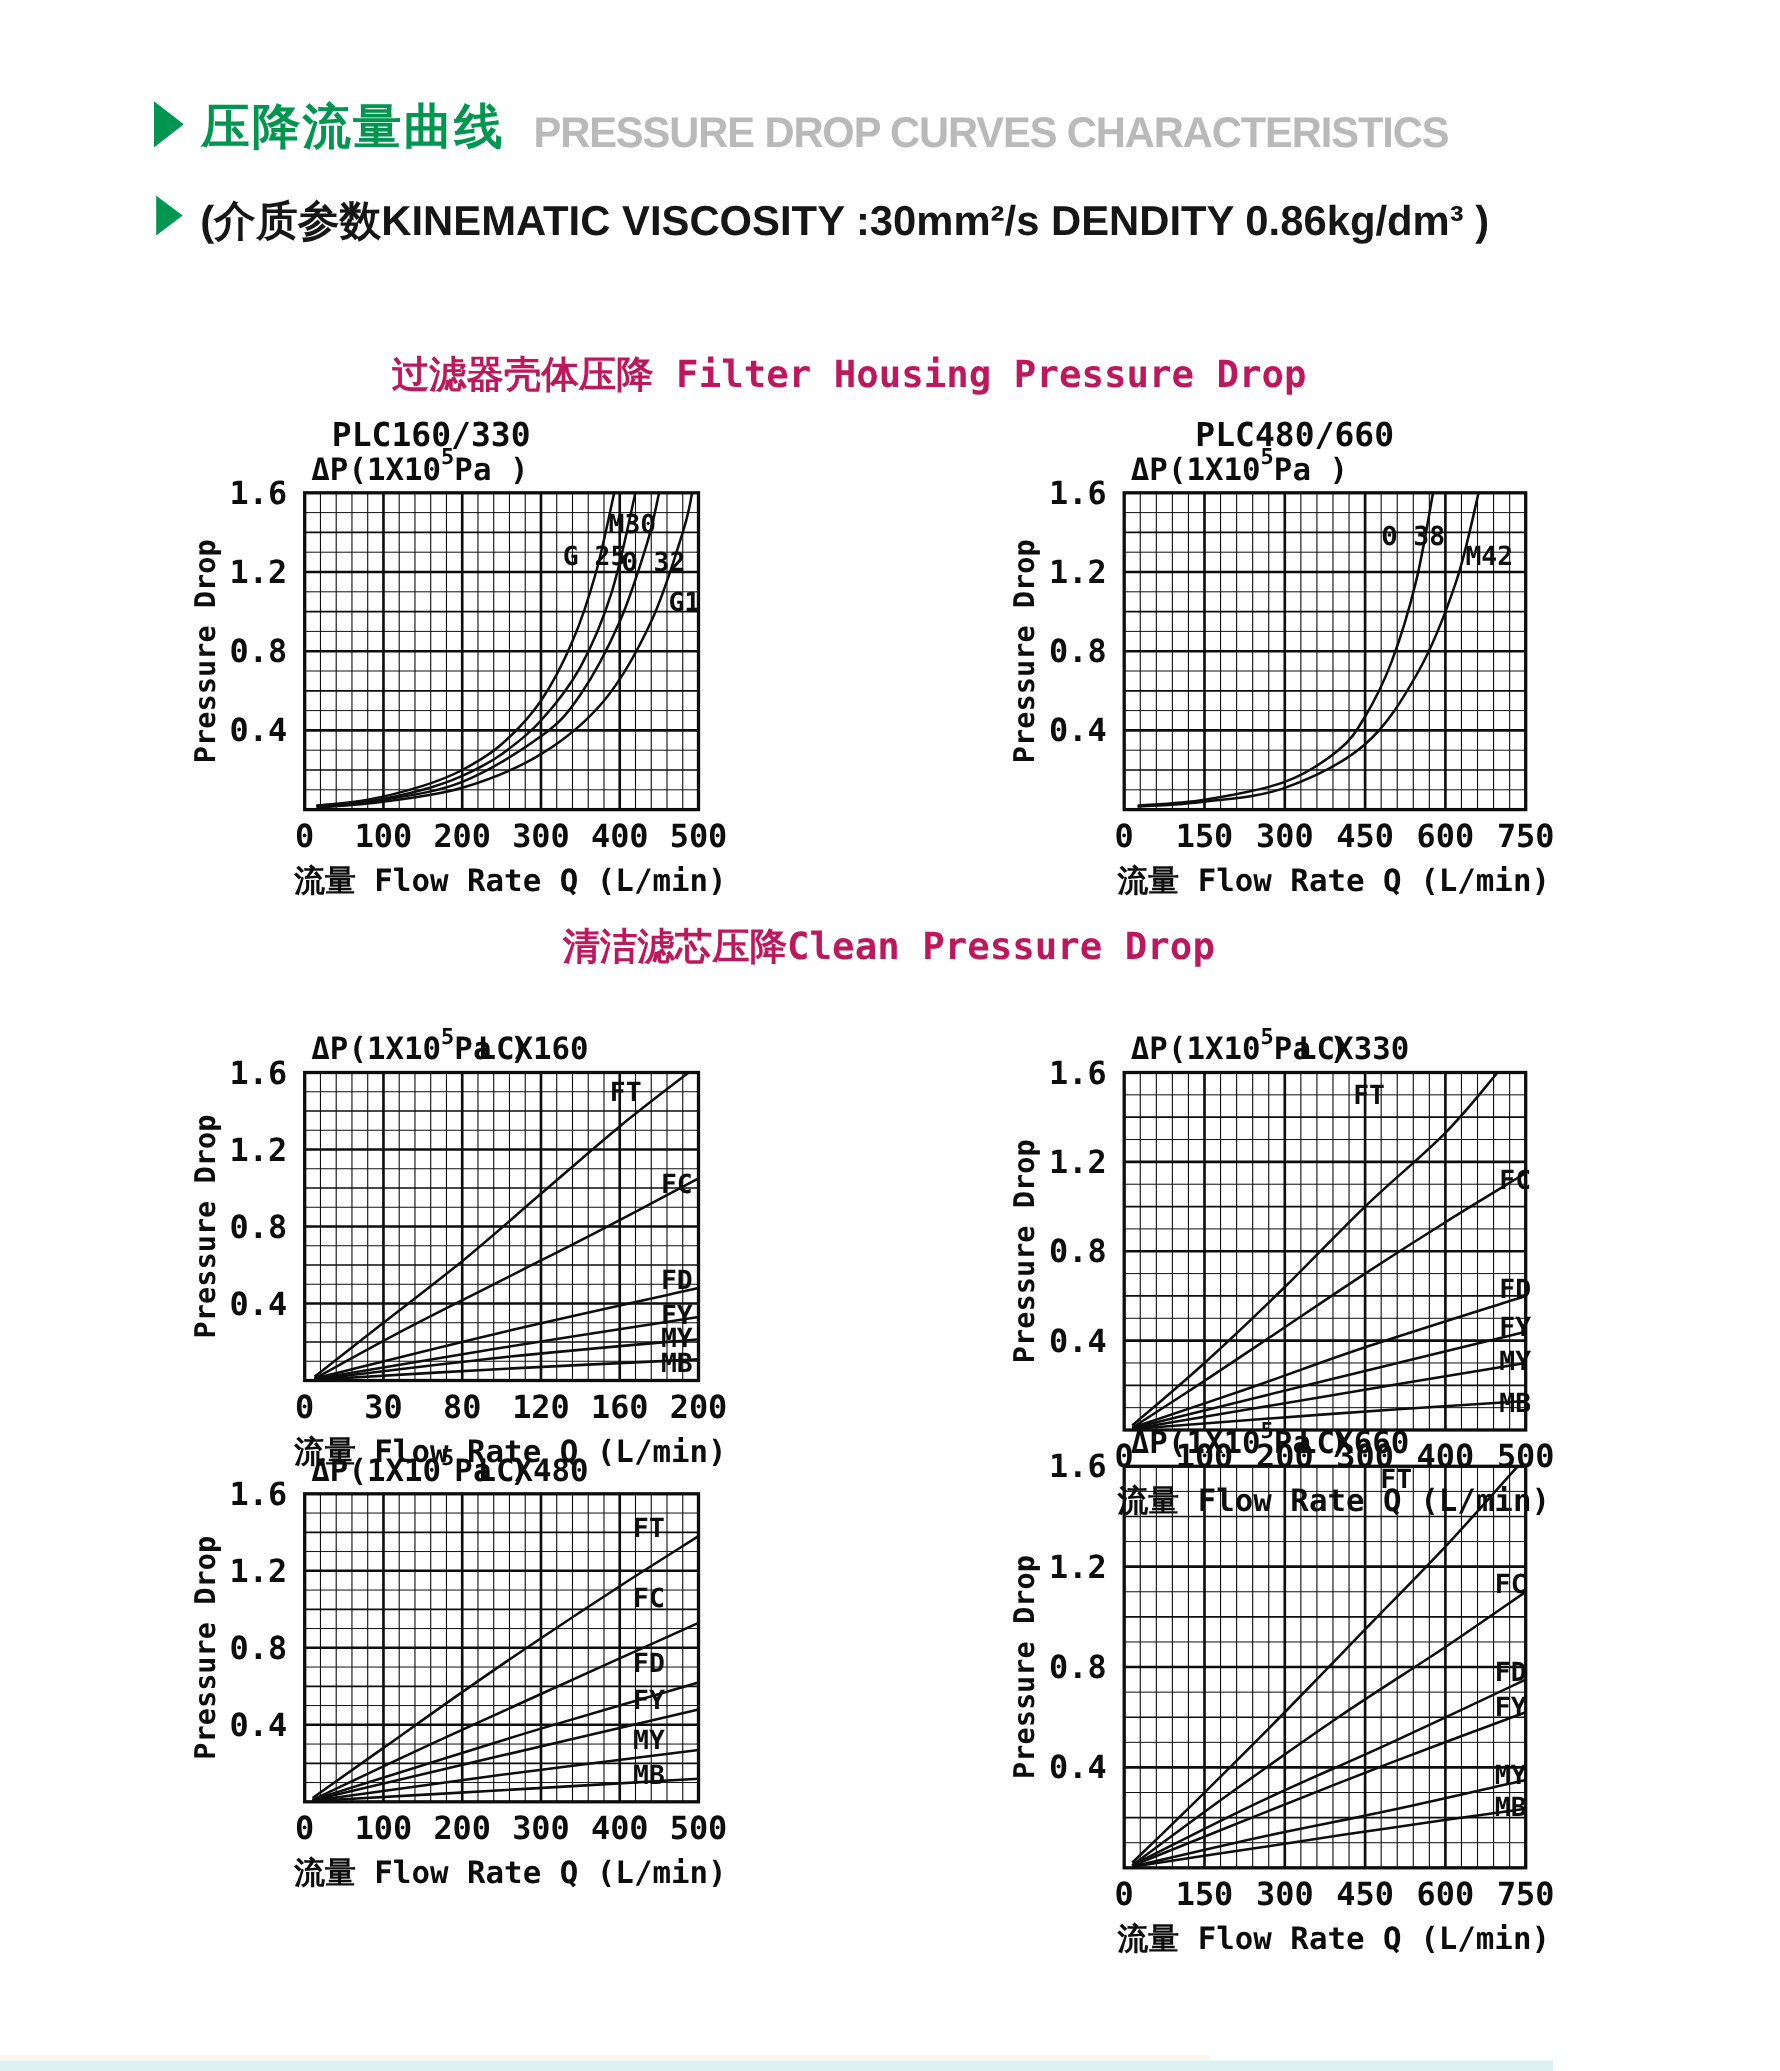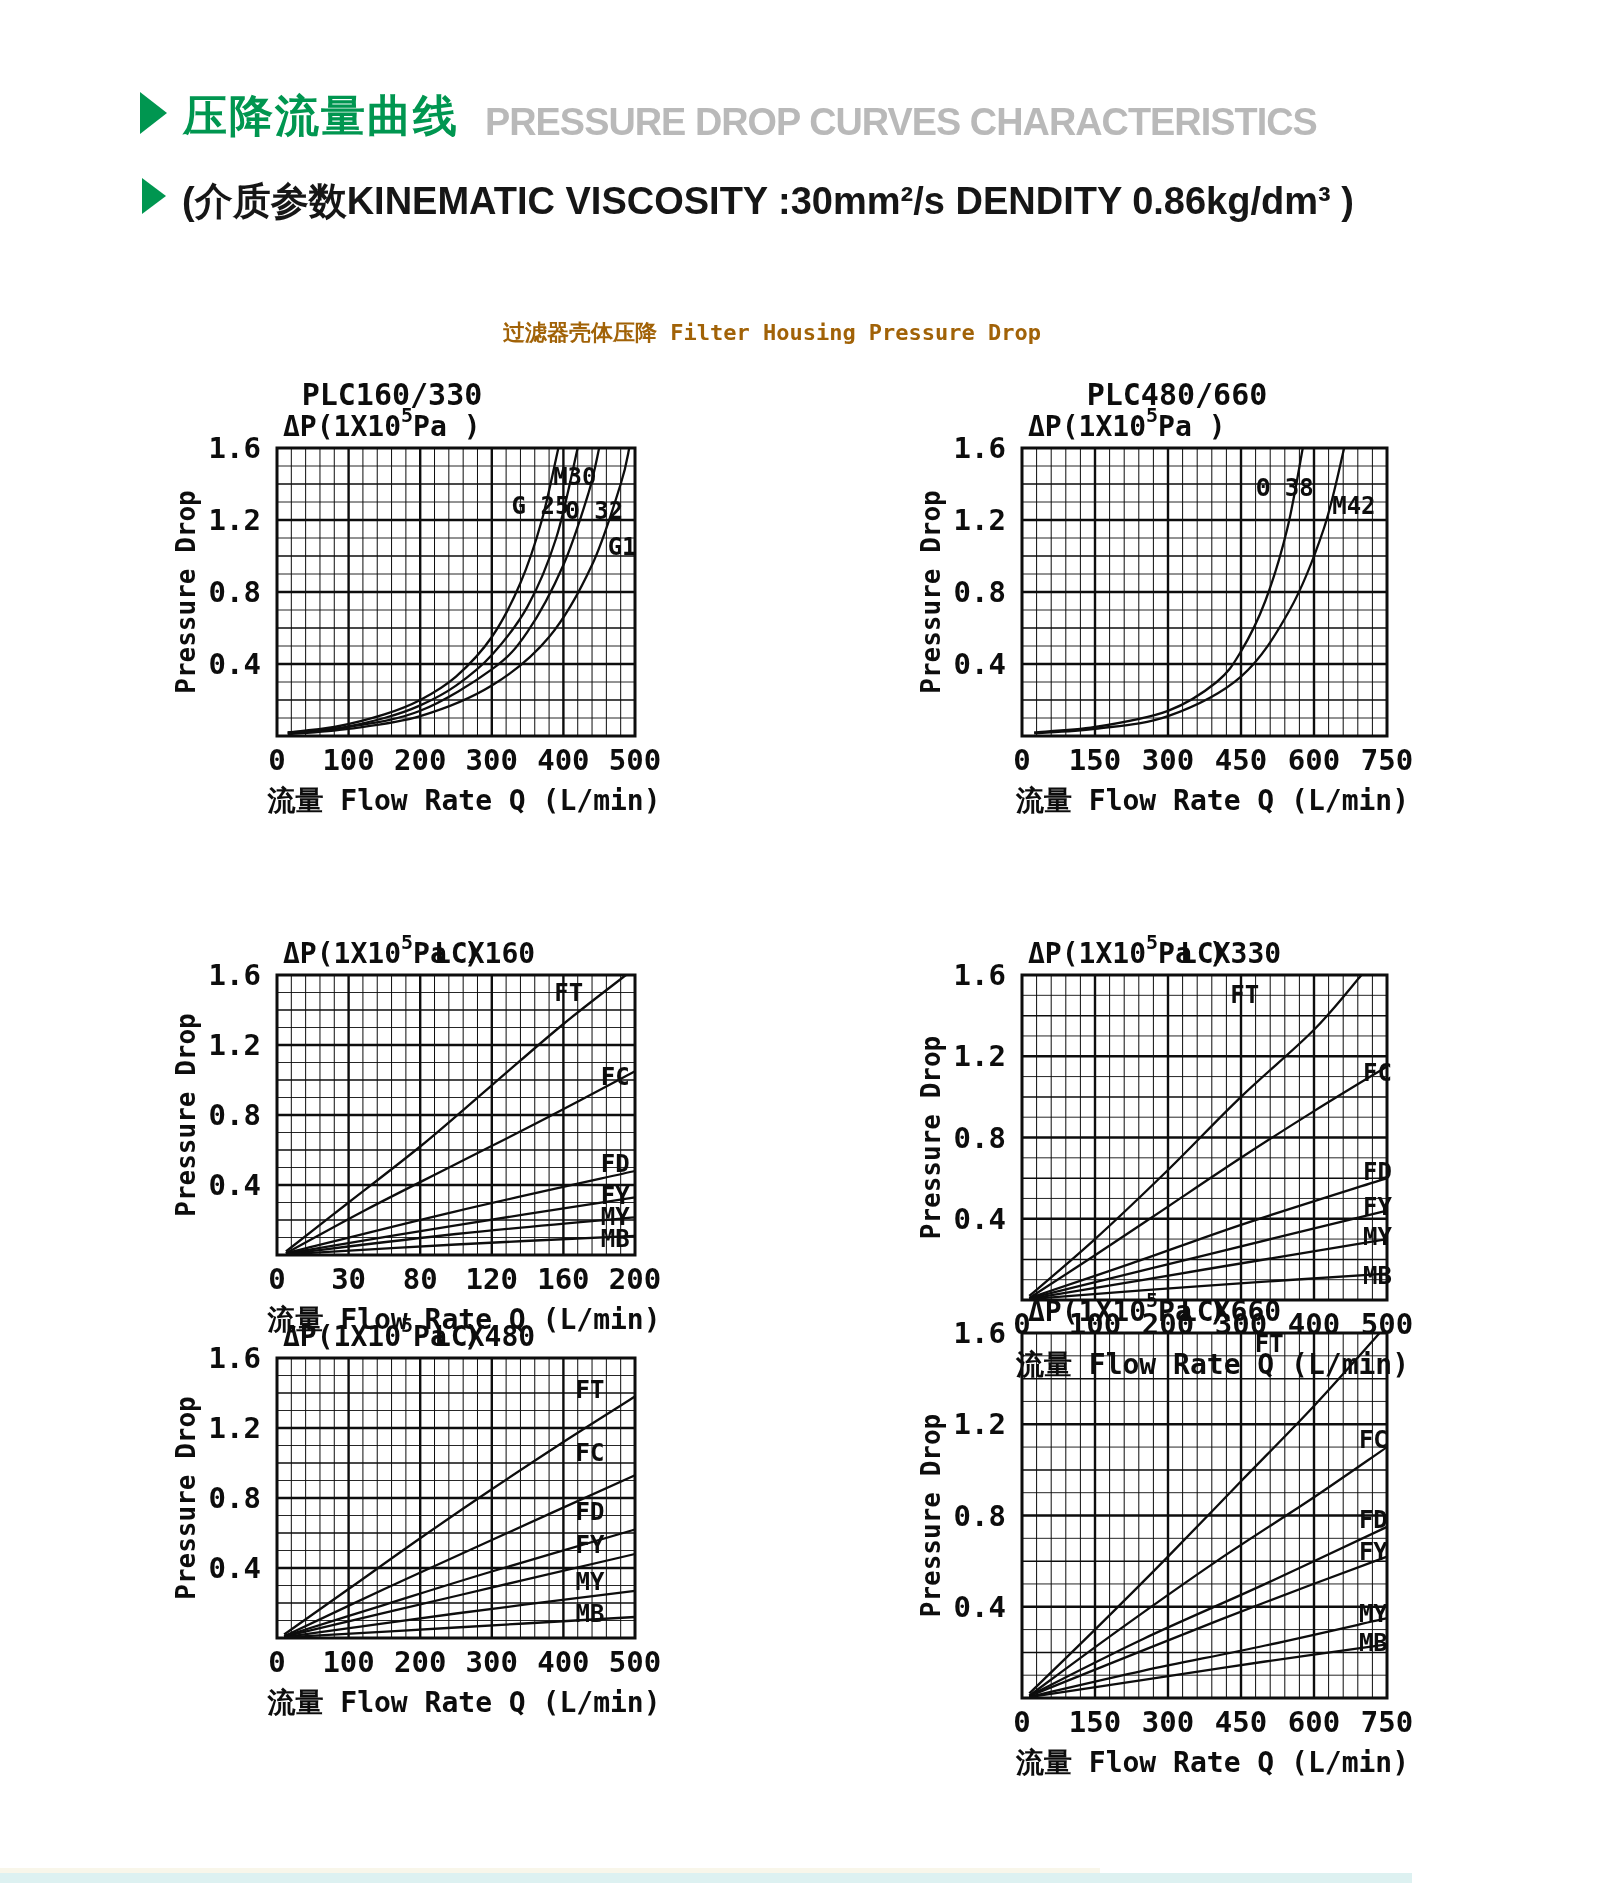--- a/index.html
+++ b/index.html
@@ -7,41 +7,42 @@
         font-family:"Liberation Sans",sans-serif;color:#111;}
   .hdr-row{position:absolute;display:flex;align-items:flex-start;}
   .tri{width:0;height:0;border-top:21px solid transparent;border-bottom:21px solid transparent;
        border-left:27px solid #009650;margin-right:16px;}
   .tri.small{border-top-width:18px;border-bottom-width:18px;border-left-width:24px;}
   .title-zh{font-size:44px;font-weight:bold;color:#009650;letter-spacing:2px;line-height:1.0;margin-top:2px;}
   .title-en{font-size:39px;font-weight:bold;color:#b9b9b9;letter-spacing:-1px;margin-left:26px;margin-top:8px;
             transform:scaleX(0.97);transform-origin:left;white-space:nowrap;}
   .subtitle{font-size:38px;font-weight:bold;color:#161616;letter-spacing:0px;margin-top:-2px;white-space:nowrap;}
   .sect{position:absolute;transform:translateX(-50%);font-family:"DejaVu Sans Mono",monospace;
-        font-weight:bold;font-size:22px;color:#a16207;white-space:pre;}
+        font-weight:bold;font-size:34px;color:#be185d;white-space:pre;}
   svg.charts{position:absolute;left:0;top:0;}
   .strip{position:absolute;left:0;}
 </style>
 </head>
 <body>
 
 <div class="page">
 
   <div class="hdr-row" style="left:140px;top:92px;">
     <div class="tri"></div>
     <div class="title-zh">压降流量曲线</div>
     <div class="title-en">PRESSURE DROP CURVES CHARACTERISTICS</div>
   </div>
 
   <div class="hdr-row" style="left:142px;top:178px;">
     <div class="tri small"></div>
     <div class="subtitle">(介质参数KINEMATIC VISCOSITY :30mm²/s DENDITY 0.86kg/dm³ )</div>
   </div>
 
   <div class="sect" style="left:772px;top:318px;">过滤器壳体压降 Filter Housing Pressure Drop</div>
+  <div class="sect" style="left:808px;top:838px;">清洁滤芯压降Clean Pressure Drop</div>
 
   <svg class="charts" id="charts" width="1618" height="1883" viewBox="0 0 1618 1883">
       <g>
         <g>
           <line x1="291.32" y1="448" x2="291.32" y2="736" stroke="#0d0d0d" stroke-width="1"></line>
           <line x1="305.64" y1="448" x2="305.64" y2="736" stroke="#0d0d0d" stroke-width="1"></line>
           <line x1="319.96" y1="448" x2="319.96" y2="736" stroke="#0d0d0d" stroke-width="1"></line>
           <line x1="334.28" y1="448" x2="334.28" y2="736" stroke="#0d0d0d" stroke-width="1"></line>
           <line x1="348.6" y1="448" x2="348.6" y2="736" stroke="#0d0d0d" stroke-width="2.4"></line>
           <line x1="362.92" y1="448" x2="362.92" y2="736" stroke="#0d0d0d" stroke-width="1"></line>

